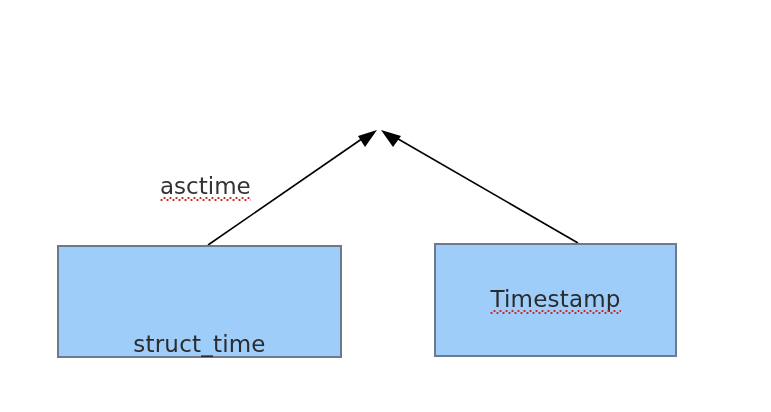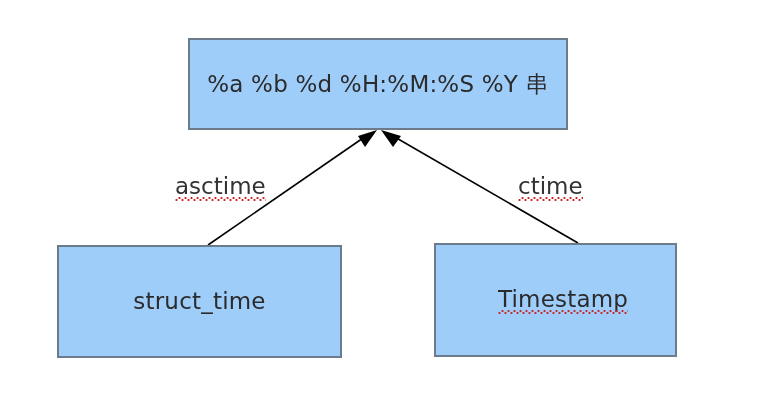--- a/index.html
+++ b/index.html
@@ -55,20 +55,21 @@
     left: 188px;
     top: 38px;
     width: 380px;
     height: 92px;
   }
   #node-struct-time {
     left: 57px;
     top: 245px;
     width: 285px;
     height: 113px;
+    align-items: flex-end;
   }
   #node-timestamp {
     left: 434px;
     top: 243px;
     width: 243px;
     height: 114px;
   }
 
   
   .edge-label {
@@ -85,21 +86,20 @@
   #edge-label-ctime {
     left: 503px;
     top: 175px;
   }
 
   
   .spellcheck {
     position: relative;
     display: inline-block;
     padding-bottom: 2px;
-    margin-left: 15px;
   }
   .spellcheck::after {
     content: "";
     position: absolute;
     left: 0;
     right: 0;
     bottom: -1px;
     height: 4px;
     background-image:
       radial-gradient(circle at 1.5px 3px, #cc2222 1px, transparent 1.2px),
@@ -119,33 +119,27 @@
       <line x1="208" y1="245" x2="366" y2="136" stroke="#000000" stroke-width="1.6"></line>
       <polygon points="377,130 358,136 365,147" fill="#000000"></polygon>
     </g>
 
     <g>
       <line x1="578" y1="243" x2="393" y2="136" stroke="#000000" stroke-width="1.6"></line>
       <polygon points="381,130 401,136 393,147" fill="#000000"></polygon>
     </g>
   </svg>
 
-  <div class="node" id="node-format-string">
-    <span class="node-label">%a %b %d %H:%M:%S %Y 串</span>
-  </div>
 
   <div class="node" id="node-struct-time">
     <span class="node-label">struct_time</span>
   </div>
 
   <div class="node" id="node-timestamp">
     <span class="node-label spellcheck">Timestamp</span>
   </div>
 
   <div class="edge-label" id="edge-label-asctime">
     <span class="spellcheck">asctime</span>
   </div>
 
-  <div class="edge-label" id="edge-label-ctime">
-    <span class="spellcheck">ctime</span>
-  </div>
 
 </div>
 
 </body></html>

